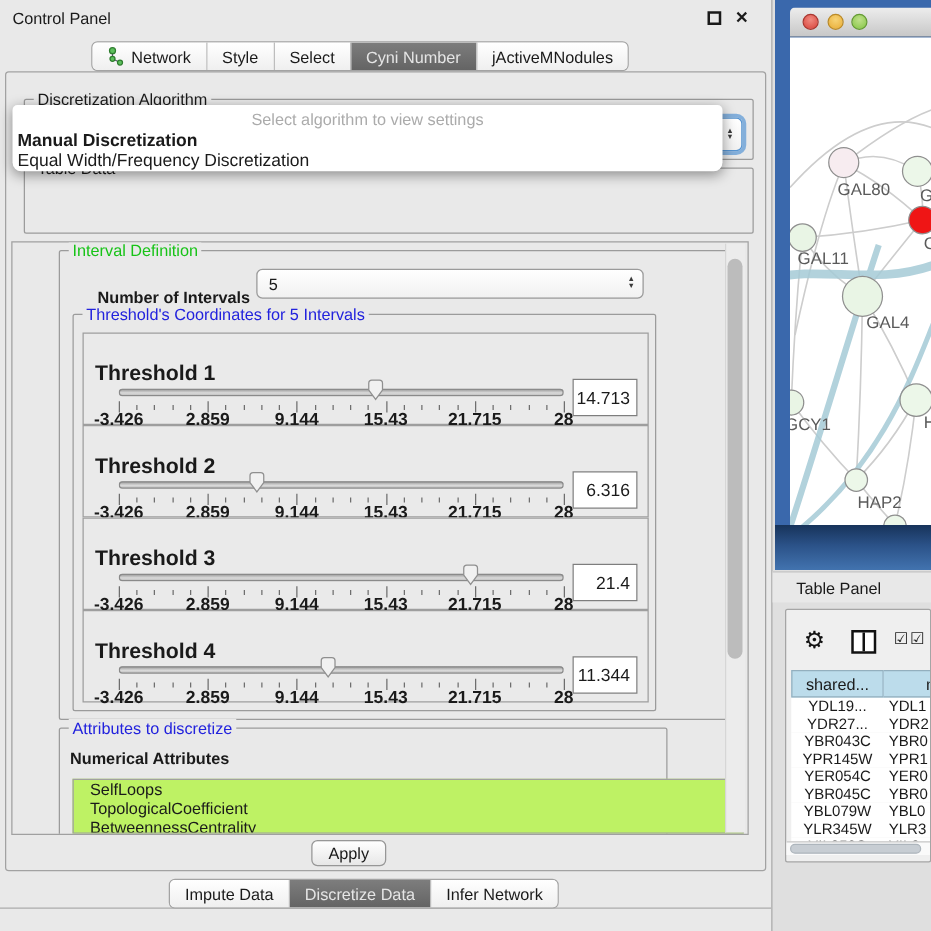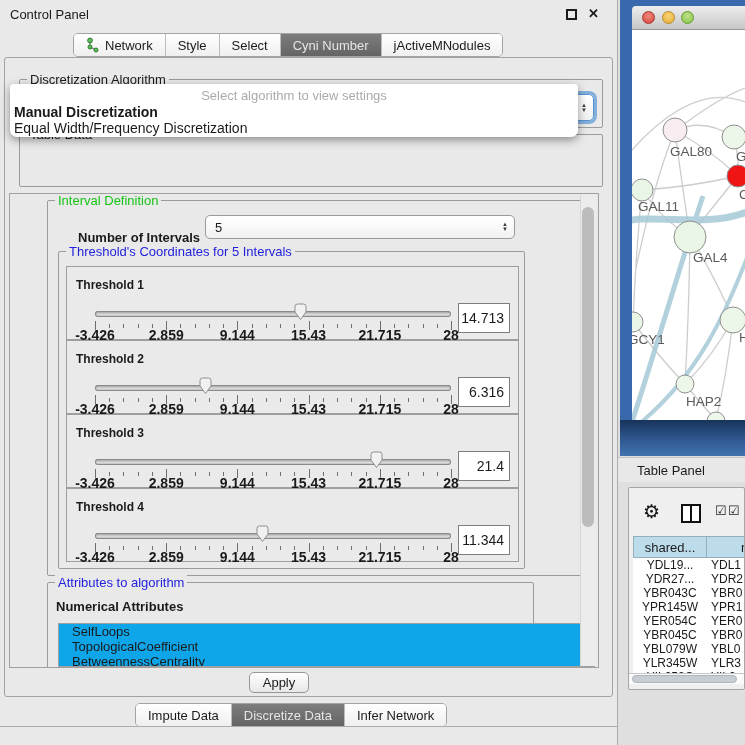--- a/index.html
+++ b/index.html
@@ -39,34 +39,34 @@
   .stepper span { font-size:6px; line-height:5px; }
   .combo.focused { border-color:#5795D2; box-shadow:0 0 0 3px rgba(105,160,215,0.8); }
 
   #scrollpane { left:8px; top:192px; width:590px; height:475px; border:1px solid #A0A0A0;
     background:#E9E9E9; overflow:hidden; }
   #pane-track { right:2px; top:1px; width:16px; height:471px; background:#ECECEC; border-left:1px solid #D6D6D6; }
   #pane-thumb { right:4px; top:13px; width:12px; height:320px; border-radius:6px; background:#BCBCBC; }
 
   .thr-panel { position:absolute; left:7px; width:453px; height:74px; border:1px solid #9E9E9E;
     background:#EAEAEA; }
-  .thr-label { position:absolute; left:9px; top:11px; font-size:12px; font-weight:bold; }
+  .thr-label { position:absolute; left:9px; top:22px; font-size:17px; font-weight:bold; }
   .track { position:absolute; left:28px; top:44px; width:356px; height:6px; border-radius:3px;
     background:linear-gradient(#8F8F8F,#DADADA 55%,#B6B6B6); box-shadow:inset 0 0 0 1px #8A8A8A; }
   .thumb { position:absolute; top:35px; width:15px; height:19px; }
   .ticks { position:absolute; left:28px; top:54px; width:356px; height:10px; }
   .tick { position:absolute; width:1px; top:3px; height:4px; background:#6E6E6E; }
   .tick.major { top:0; height:9px; }
   .axis-label { position:absolute; top:60px; transform:translateX(-50%); font-size:14px;
     font-weight:bold; color:#1A1A1A; white-space:nowrap; }
   .value-box { position:absolute; right:8px; top:36px; width:52px; height:30px; background:#FFF;
     border:1px solid #7E7E7E; font-size:14px; display:flex; align-items:center;
     justify-content:flex-end; padding-right:5px; }
 
-  #attr-list { position:absolute; left:10px; top:40px; width:537px; height:44px; background:#0ea5e9;
+  #attr-list { position:absolute; left:10px; top:40px; width:537px; height:44px; background:#bef264;
     border:1px solid #A0A0A0; overflow:hidden; }
   .attr-item { padding-left:13px; font-size:13px; line-height:15px; white-space:nowrap; }
   #attr-thumb { position:absolute; right:3px; top:2px; width:9px; height:38px; border-radius:4px; background:#C6C6C6; }
 
   #apply-btn { left:248px; top:671px; width:60px; height:21px; border:1px solid #979797;
     border-radius:5px; background:linear-gradient(#FFFFFF,#E7E7E7); font-size:13px;
     display:flex; align-items:center; justify-content:center; }
 
   #popup { left:10px; top:84px; width:568px; height:53px; background:#FFF; border-radius:4px 4px 7px 7px;
     box-shadow:0 3px 10px rgba(0,0,0,0.4); z-index:50; }
@@ -340,21 +340,21 @@
               <div class="thumb" style="left: 187.818px;"><svg width="15" height="19" viewBox="0 0 15 19">
                   <path d="M2,4.5 Q2,2 4.5,2 L10.5,2 Q13,2 13,4.5 L13,10 L7.5,17.5 L2,10 Z" fill="#F1F1F1" stroke="#8F8F8F"></path>
                 </svg></div>
               <div class="value-box">11.344</div>
             </div>
           </div>
       </div>
     </div>
 
     <div class="group" style="left:37px; top:388px; width:487px; height:90px;">
-      <span class="gtitle blue">Attributes to algorithm</span>
+      <span class="gtitle blue">Attributes to discretize</span>
       <div class="abs" style="left:8px; top:16px; font-size:13px; font-weight:bold;">Numerical Attributes</div>
       <div id="attr-list">
 
       <div class="attr-item">SelfLoops</div>
           <div class="attr-item">TopologicalCoefficient</div>
           <div class="attr-item">BetweennessCentrality</div>
           <div id="attr-thumb"></div>
         </div>
     </div>
 

